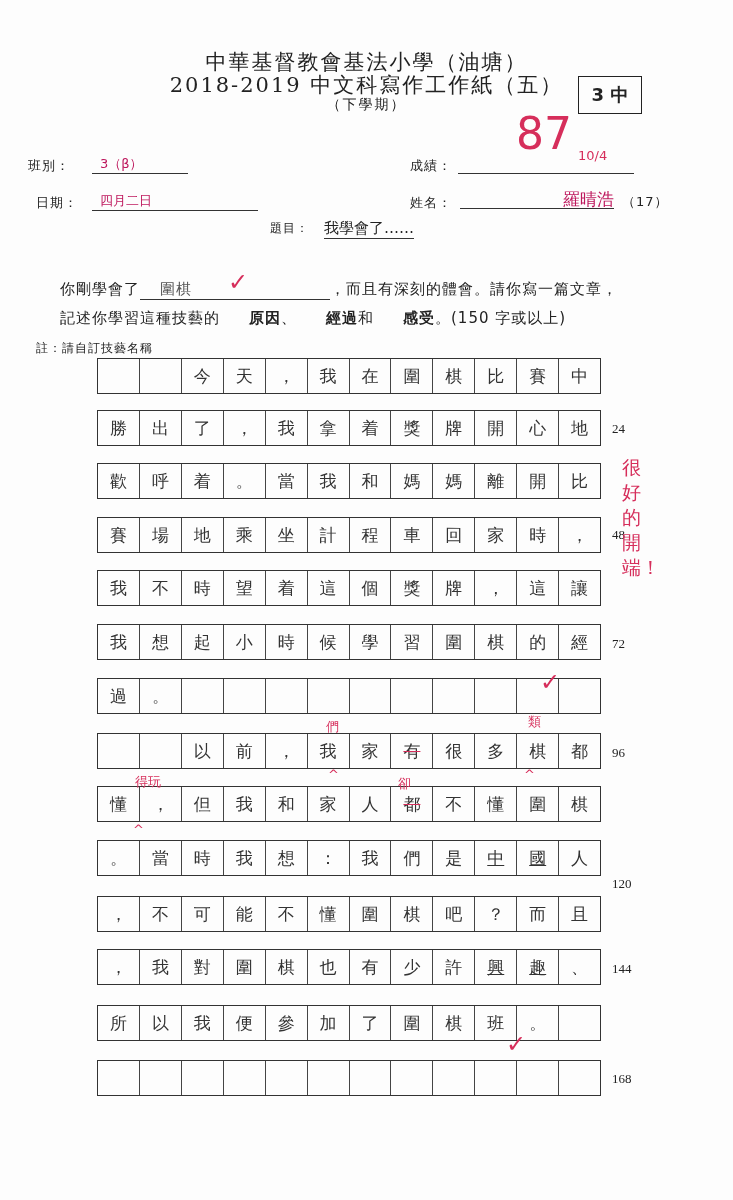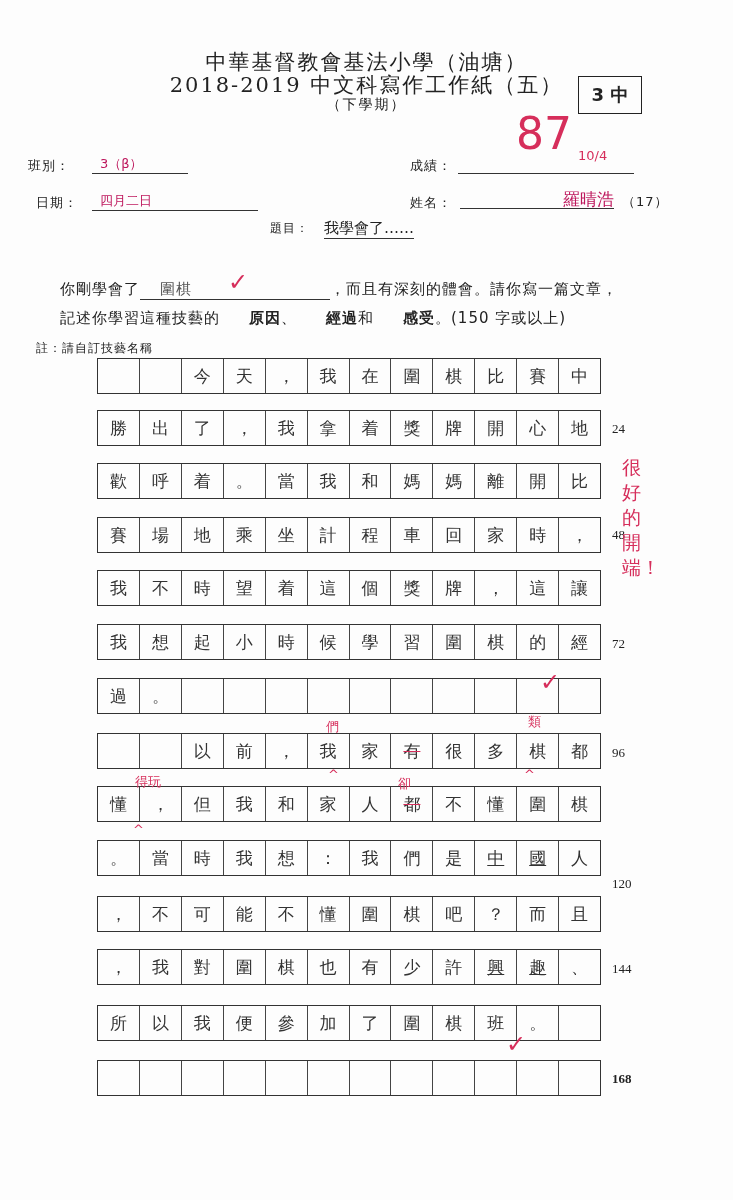--- a/index.html
+++ b/index.html
@@ -257,21 +257,21 @@
       <div class="cell"></div>
   </div>
 </div>
 
 <div class="abs count" style="top:421px;">24</div>
 <div class="abs count" style="top:527px;">48</div>
 <div class="abs count" style="top:636px;">72</div>
 <div class="abs count" style="top:745px;">96</div>
 <div class="abs count" style="top:876px;">120</div>
 <div class="abs count" style="top:961px;">144</div>
-<div class="abs count" style="top:1071px;font-weight:bold;">168</div>
+<div class="abs count" style="top:1071px;">168</div>
 
 <div class="abs vcomment">很好的開端！</div>
 <div class="abs tick" style="left:540px;top:668px;">✓</div>
 <div class="abs tick" style="left:506px;top:1030px;">✓</div>
 <div class="abs anno" style="left:326px;top:718px;">們</div>
 <div class="abs anno" style="left:528px;top:713px;">類</div>
 <div class="abs anno" style="left:135px;top:773px;">得玩</div>
 <div class="abs anno" style="left:398px;top:775px;">卻</div>
 <div class="abs anno" style="left:328px;top:767px;">^</div>
 <div class="abs anno" style="left:524px;top:767px;">^</div>

